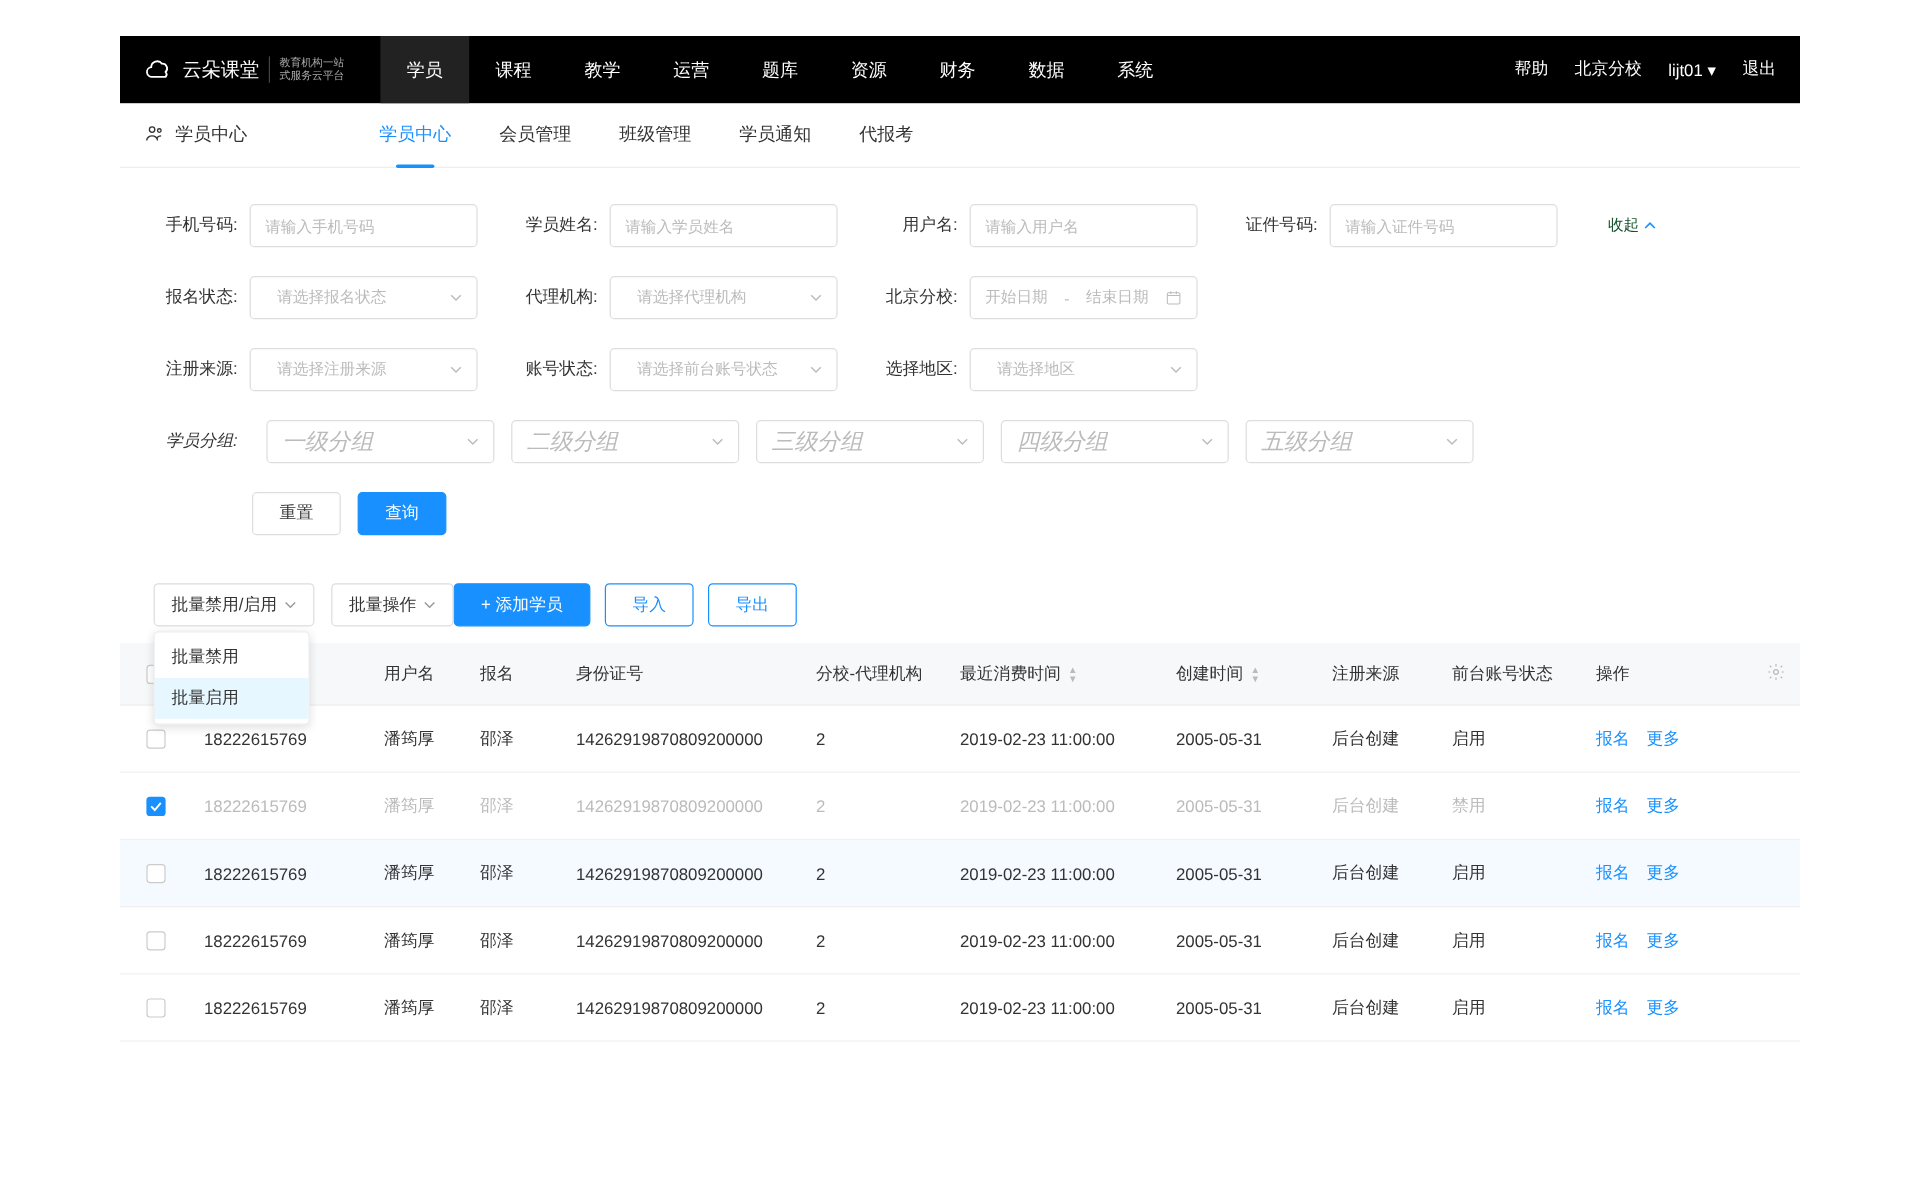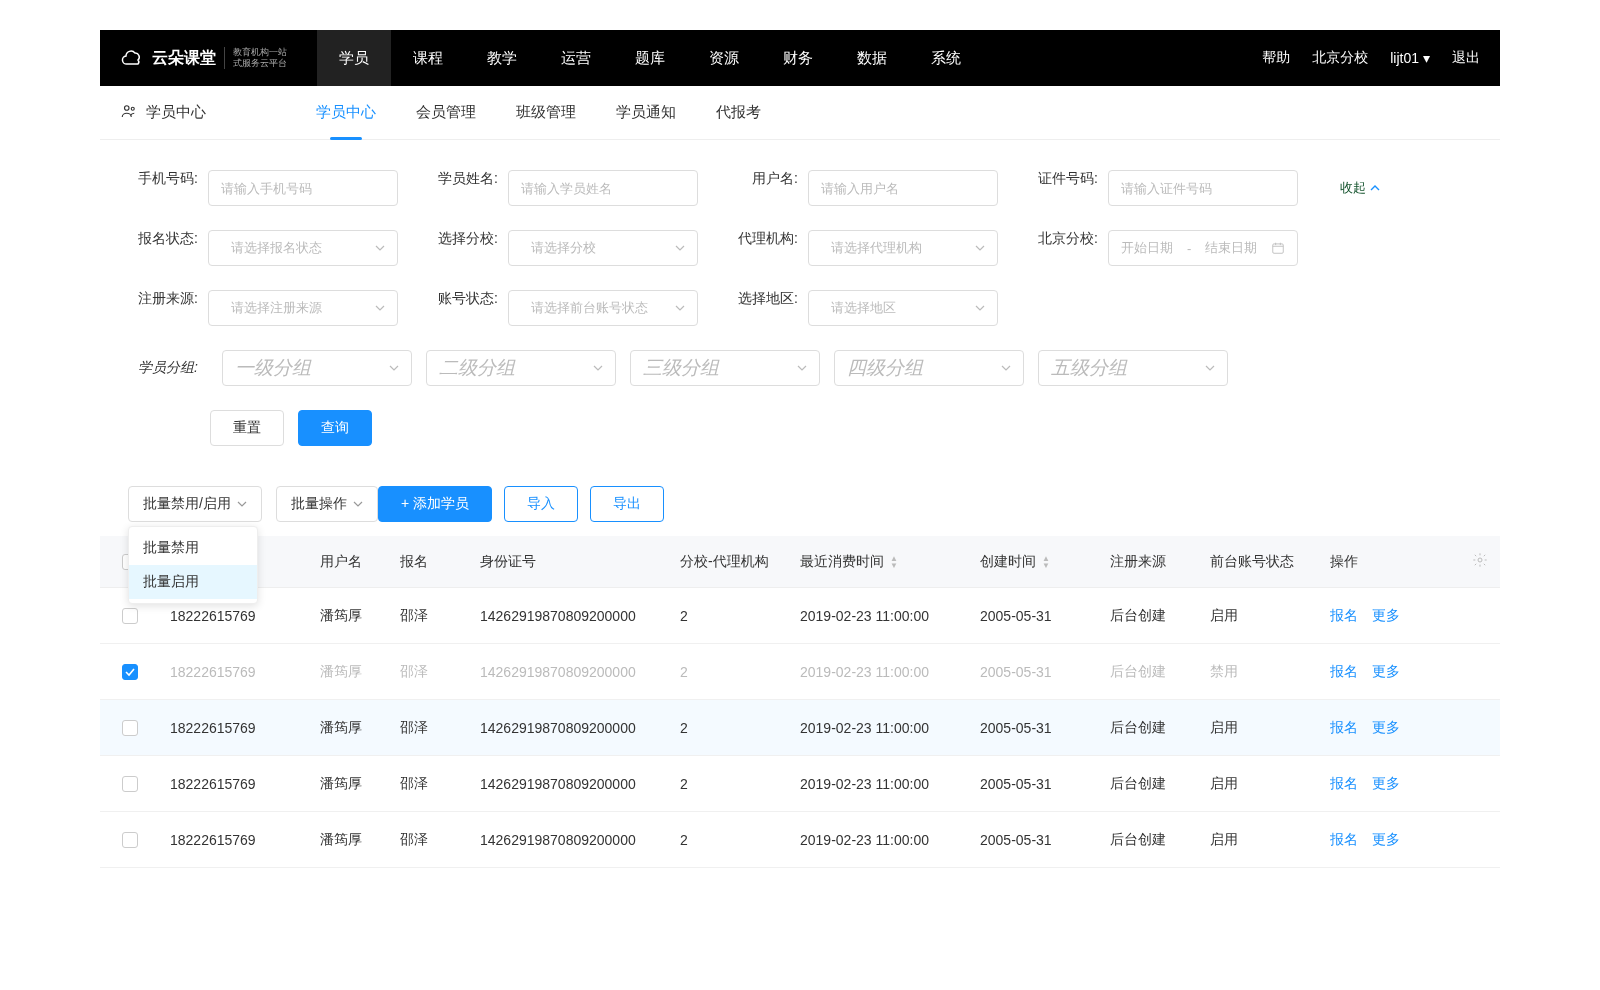--- a/index.html
+++ b/index.html
@@ -4,40 +4,40 @@
 <style>
 * { margin: 0; padding: 0; box-sizing: border-box; }
 body { font-family: -apple-system, BlinkMacSystemFont, "Segoe UI", "PingFang SC", "Microsoft YaHei", sans-serif; background: #fff; font-size: 14px; color: #333; }
 .wrapper { width: 1600px; margin: 0 auto; background: #fff; padding: 30px 0; }
 .container { width: 1400px; margin: 0 auto; background: #fff; border-radius: 4px; overflow: visible; }
 
 
 .topbar { background: #000; color: #fff; height: 56px; display: flex; align-items: center; padding: 0 20px; }
 .logo { display: flex; align-items: center; gap: 8px; margin-right: 30px; }
 .logo-icon { width: 24px; height: 24px; }
-.logo-text { font-size: 16px; font-weight: 700; }
+.logo-text { font-size: 16px; font-weight: 400; }
 .logo-sub { font-size: 9px; color: #aaa; border-left: 1px solid #444; padding-left: 8px; line-height: 1.2; }
 .topnav { display: flex; flex: 1; }
 .topnav-item { padding: 0 22px; height: 56px; display: flex; align-items: center; cursor: pointer; font-size: 15px; }
 .topnav-item.active { background: #222; }
 .topright { display: flex; align-items: center; gap: 22px; font-size: 14px; }
 .topright-item { cursor: pointer; display: flex; align-items: center; gap: 4px; }
 
 
 .subnav { height: 54px; border-bottom: 1px solid #eee; display: flex; align-items: center; padding: 0 20px; gap: 10px; }
 .subnav-left { display: flex; align-items: center; gap: 8px; font-size: 15px; color: #333; margin-right: 100px; }
 .subnav-tabs { display: flex; gap: 40px; }
 .subnav-tab { height: 54px; display: flex; align-items: center; cursor: pointer; font-size: 15px; color: #333; position: relative; }
 .subnav-tab.active { color: #1890ff; }
 .subnav-tab.active::after { content: ""; position: absolute; bottom: 0; left: 50%; transform: translateX(-50%); width: 32px; height: 3px; background: #1890ff; border-radius: 2px; }
 
 
 .filters { padding: 30px 28px 20px; }
 .filter-row { display: flex; gap: 30px; margin-bottom: 24px; align-items: center; }
-.filter-item { display: flex; align-items: flex-start; gap: 10px; }
+.filter-item { display: flex; align-items: center; gap: 10px; }
 .filter-label { font-size: 14px; color: #333; white-space: nowrap; width: 70px; text-align: right; }
 .filter-input, .filter-select { height: 36px; border: 1px solid #ddd; border-radius: 4px; padding: 0 12px; font-size: 13px; color: #333; background: #fff; outline: none; width: 190px; }
 .filter-input::placeholder { color: #bbb; }
 .filter-select { display: flex; align-items: center; justify-content: space-between; cursor: pointer; color: #bbb; padding-left: 22px; }
 .collapse-link { color: #14532d; font-size: 13px; cursor: pointer; display: flex; align-items: center; gap: 4px; margin-left: 12px; }
 .date-range { display: flex; align-items: center; height: 36px; border: 1px solid #ddd; border-radius: 4px; padding: 0 12px; font-size: 13px; color: #bbb; width: 190px; justify-content: space-between; cursor: pointer; }
 
 .group-row { display: flex; gap: 14px; margin-bottom: 24px; align-items: center; font-style: italic; }
 .group-label { font-size: 14px; color: #333; width: 70px; text-align: right; margin-right: 10px; }
 .group-select { height: 36px; border: 1px solid #ddd; border-radius: 4px; padding: 0 12px; font-size: 19px; background: #fff; width: 190px; display: flex; align-items: center; justify-content: space-between; cursor: pointer; color: #bbb; }
@@ -172,29 +172,20 @@
           <div class="filter-item">
             <span class="filter-label">报名状态:</span>
             <div class="filter-select">
               <span>请选择报名状态</span>
               <svg class="chevron-down" viewBox="0 0 10 10">
                 <path d="M1 3l4 4 4-4" stroke="#bbb" fill="none" stroke-width="1.2"></path>
               </svg>
             </div>
           </div>
           <div class="filter-item">
-            <span class="filter-label">选择分校:</span>
-            <div class="filter-select">
-              <span>请选择分校</span>
-              <svg class="chevron-down" viewBox="0 0 10 10">
-                <path d="M1 3l4 4 4-4" stroke="#bbb" fill="none" stroke-width="1.2"></path>
-              </svg>
-            </div>
-          </div>
-          <div class="filter-item">
             <span class="filter-label">代理机构:</span>
             <div class="filter-select">
               <span>请选择代理机构</span>
               <svg class="chevron-down" viewBox="0 0 10 10">
                 <path d="M1 3l4 4 4-4" stroke="#bbb" fill="none" stroke-width="1.2"></path>
               </svg>
             </div>
           </div>
           <div class="filter-item">
             <span class="filter-label">北京分校:</span>

